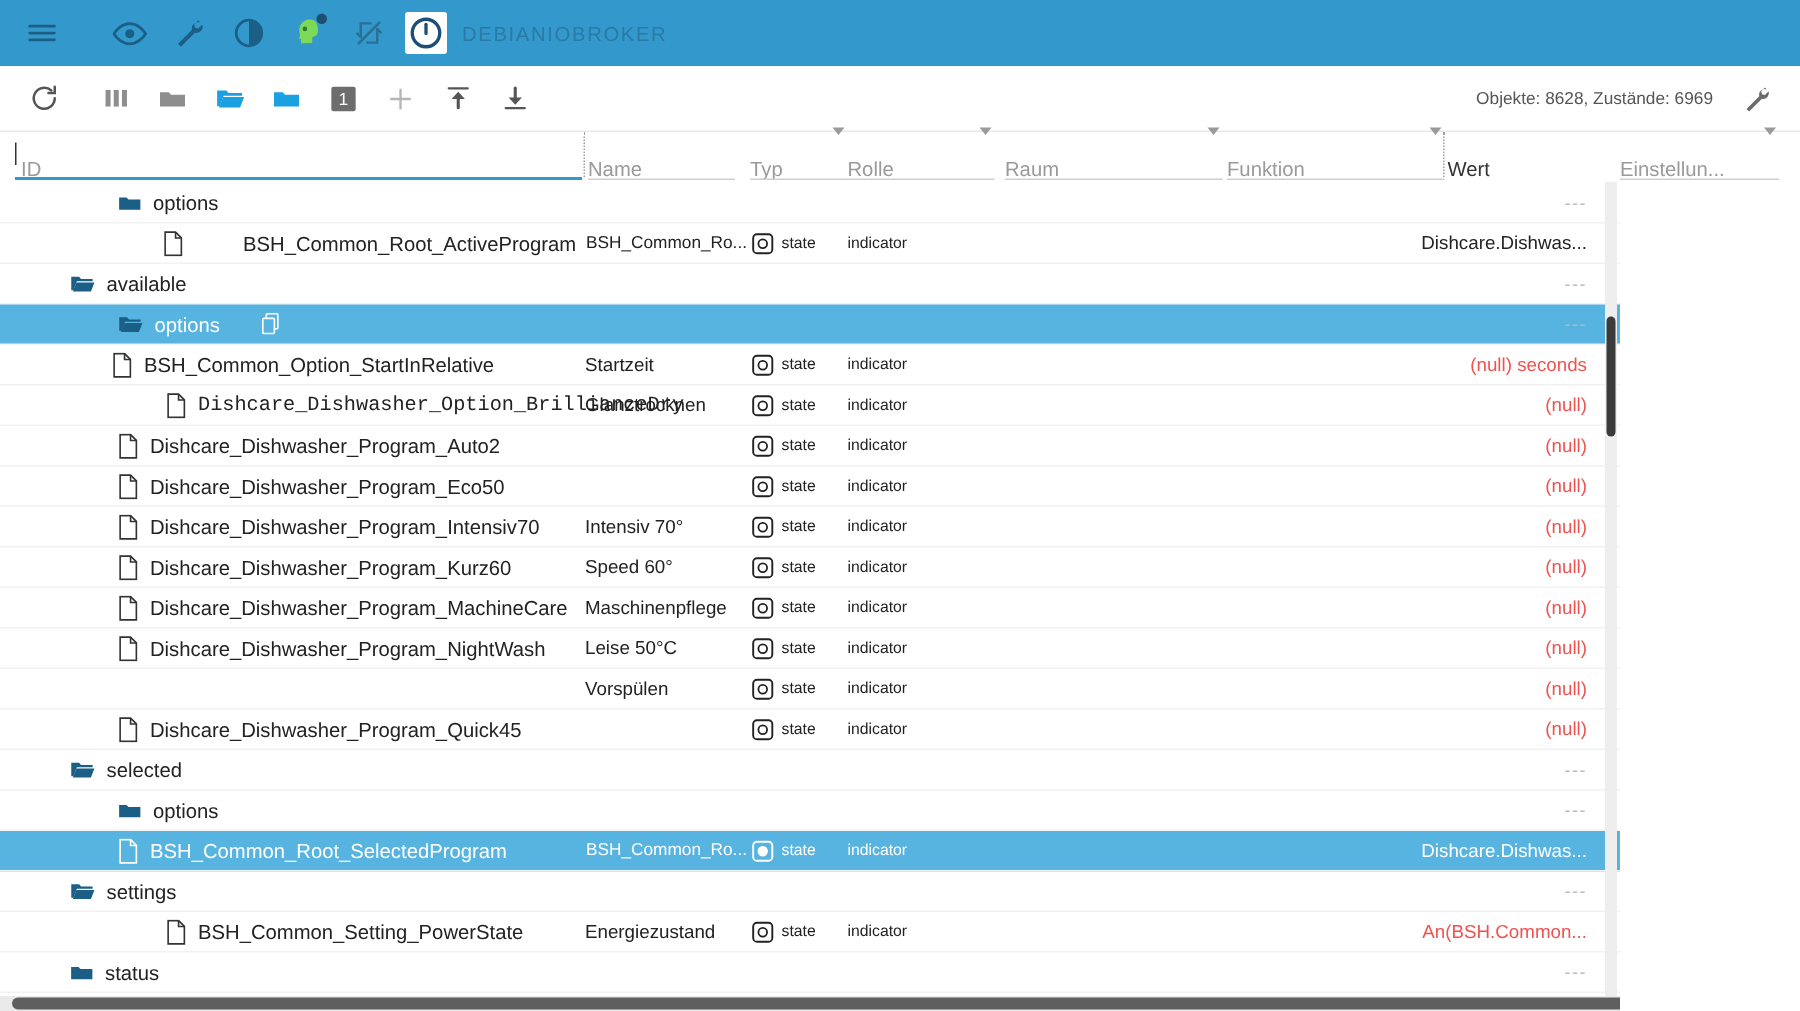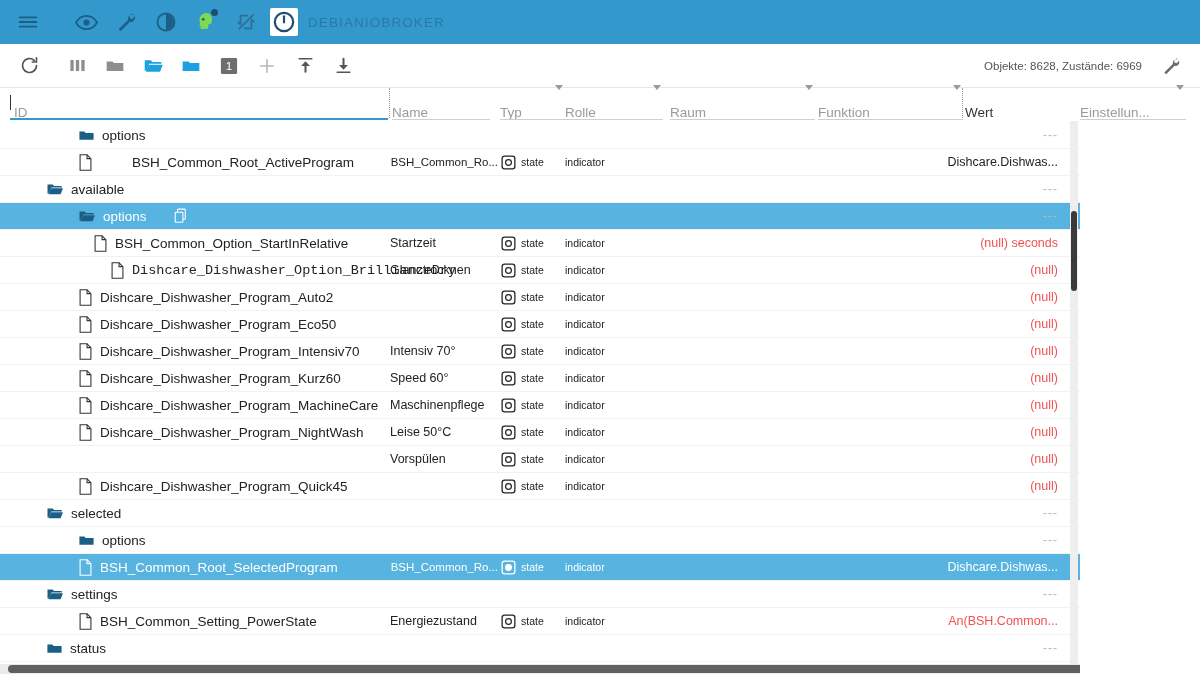--- a/index.html
+++ b/index.html
@@ -375,21 +375,21 @@
           <span style="width: 18px; display: flex; justify-content: center;"></span>
           <span class="ic" style="width: 18px; display: flex; justify-content: center;">
             <svg width="15" height="16" viewBox="0 0 24 24">
               <path d="M6 7h12l-1 13H7zM9 4h6l1 2H8z" fill="#9a9a9a"></path>
             </svg>
           </span>
           <span style="width: 18px; display: flex; justify-content: center;"></span>
         </div>
       </div>
       <div class="row" style="top: 28px;">
-        <div class="c-id" style="padding-left: 78px; gap: 16px;">
+        <div class="c-id" style="padding-left: 108px; gap: 16px;">
           <span class="icn">
             <svg width="15" height="17" viewBox="0 0 18 22">
               <path d="M2 1h9l5 5v15H2z" fill="none" stroke="#333333" stroke-width="1.4"></path>
               <path d="M11 1v5h5" fill="none" stroke="#333333" stroke-width="1.4"></path>
             </svg>
           </span>
           <span class="gap6"></span>
           <span class="idlabel">BSH_Common_Root_ActiveProgram</span>
         </div>
         <div class="c-name"></div>
@@ -472,21 +472,21 @@
           <span style="width: 18px; display: flex; justify-content: center;"></span>
           <span class="ic" style="width: 18px; display: flex; justify-content: center;">
             <svg width="15" height="16" viewBox="0 0 24 24">
               <path d="M6 7h12l-1 13H7zM9 4h6l1 2H8z" fill="#17627f"></path>
             </svg>
           </span>
           <span style="width: 18px; display: flex; justify-content: center;"></span>
         </div>
       </div>
       <div class="row" style="top: 109px;">
-        <div class="c-id" style="padding-left: 93px; text-align: right;">
+        <div class="c-id" style="padding-left: 74px; text-align: right;">
           <span class="icn">
             <svg width="15" height="17" viewBox="0 0 18 22">
               <path d="M2 1h9l5 5v15H2z" fill="none" stroke="#333333" stroke-width="1.4"></path>
               <path d="M11 1v5h5" fill="none" stroke="#333333" stroke-width="1.4"></path>
             </svg>
           </span>
           <span class="gap6"></span>
           <span class="idlabel">BSH_Common_Option_StartInRelative</span>
         </div>
         <div class="c-name">Startzeit</div>
@@ -996,21 +996,21 @@
           <span style="width: 18px; display: flex; justify-content: center;"></span>
           <span class="ic" style="width: 18px; display: flex; justify-content: center;">
             <svg width="15" height="16" viewBox="0 0 24 24">
               <path d="M6 7h12l-1 13H7zM9 4h6l1 2H8z" fill="#9a9a9a"></path>
             </svg>
           </span>
           <span style="width: 18px; display: flex; justify-content: center;"></span>
         </div>
       </div>
       <div class="row" style="top: 487px;">
-        <div class="c-id" style="padding-left: 78px;">
+        <div class="c-id" style="padding-left: 110px;">
           <span class="icn">
             <svg width="15" height="17" viewBox="0 0 18 22">
               <path d="M2 1h9l5 5v15H2z" fill="none" stroke="#333333" stroke-width="1.4"></path>
               <path d="M11 1v5h5" fill="none" stroke="#333333" stroke-width="1.4"></path>
             </svg>
           </span>
           <span class="gap6"></span>
           <span class="idlabel">BSH_Common_Setting_PowerState</span>
         </div>
         <div class="c-name">Energiezustand</div>

